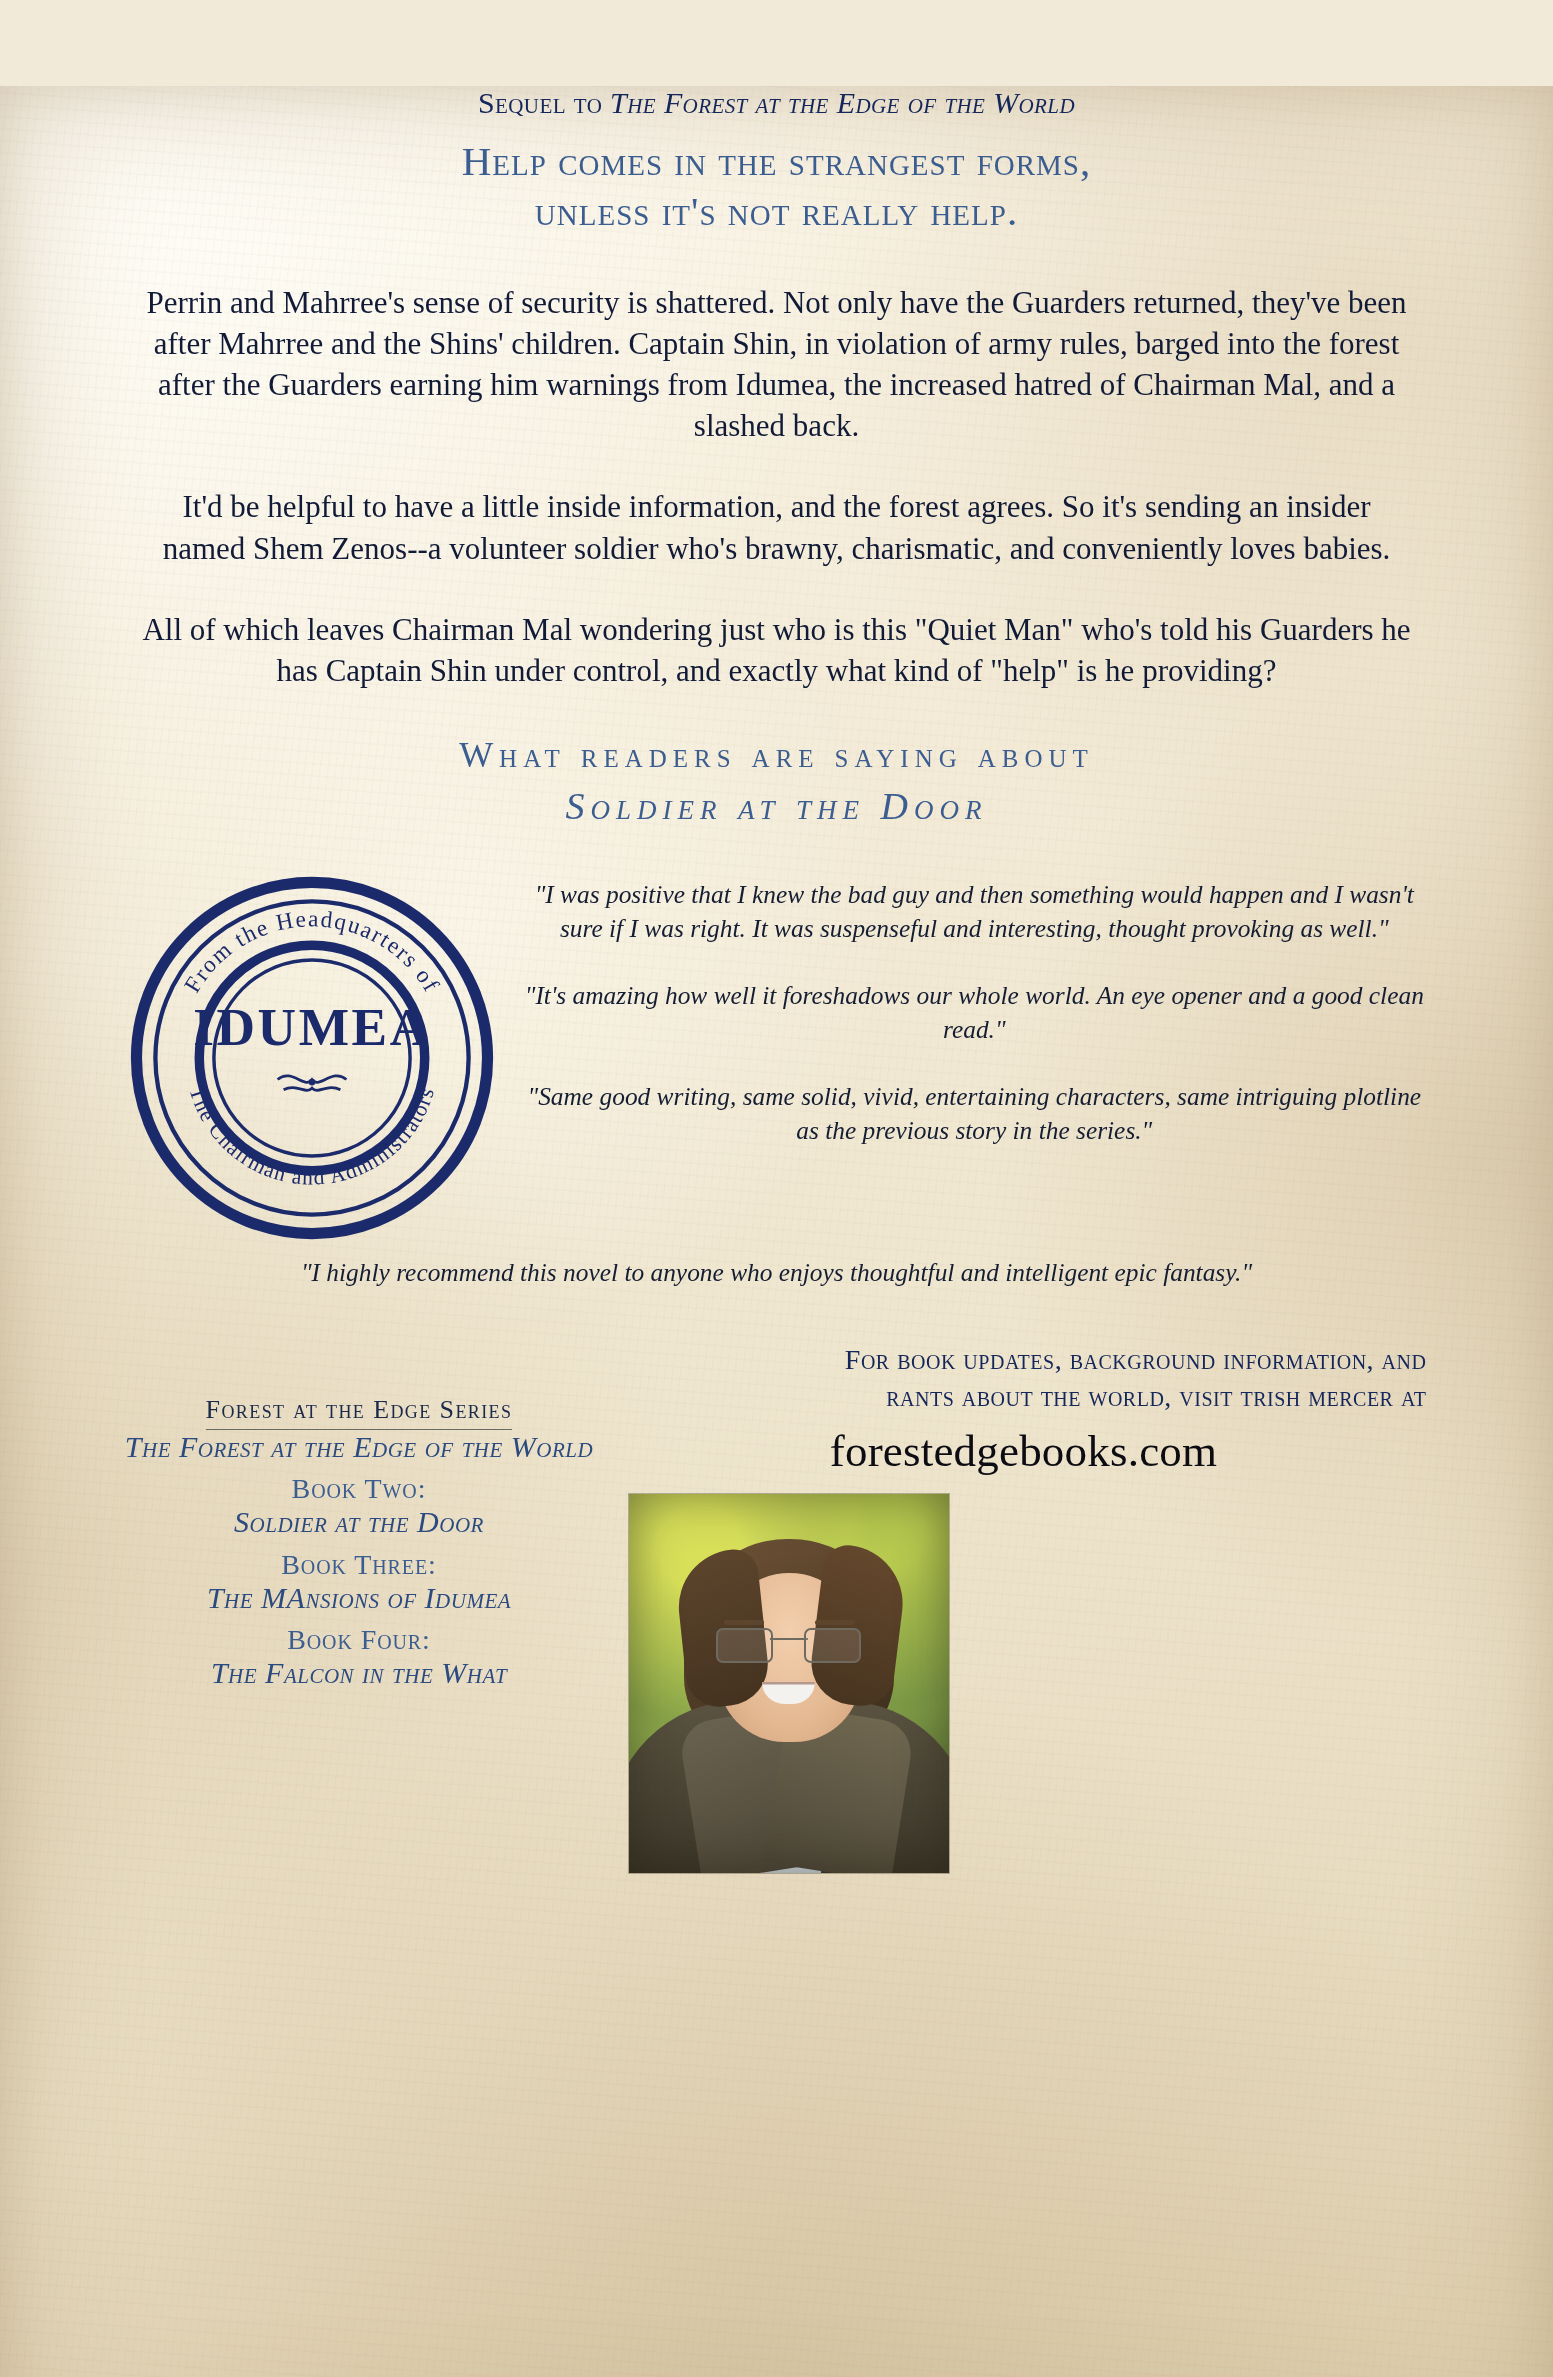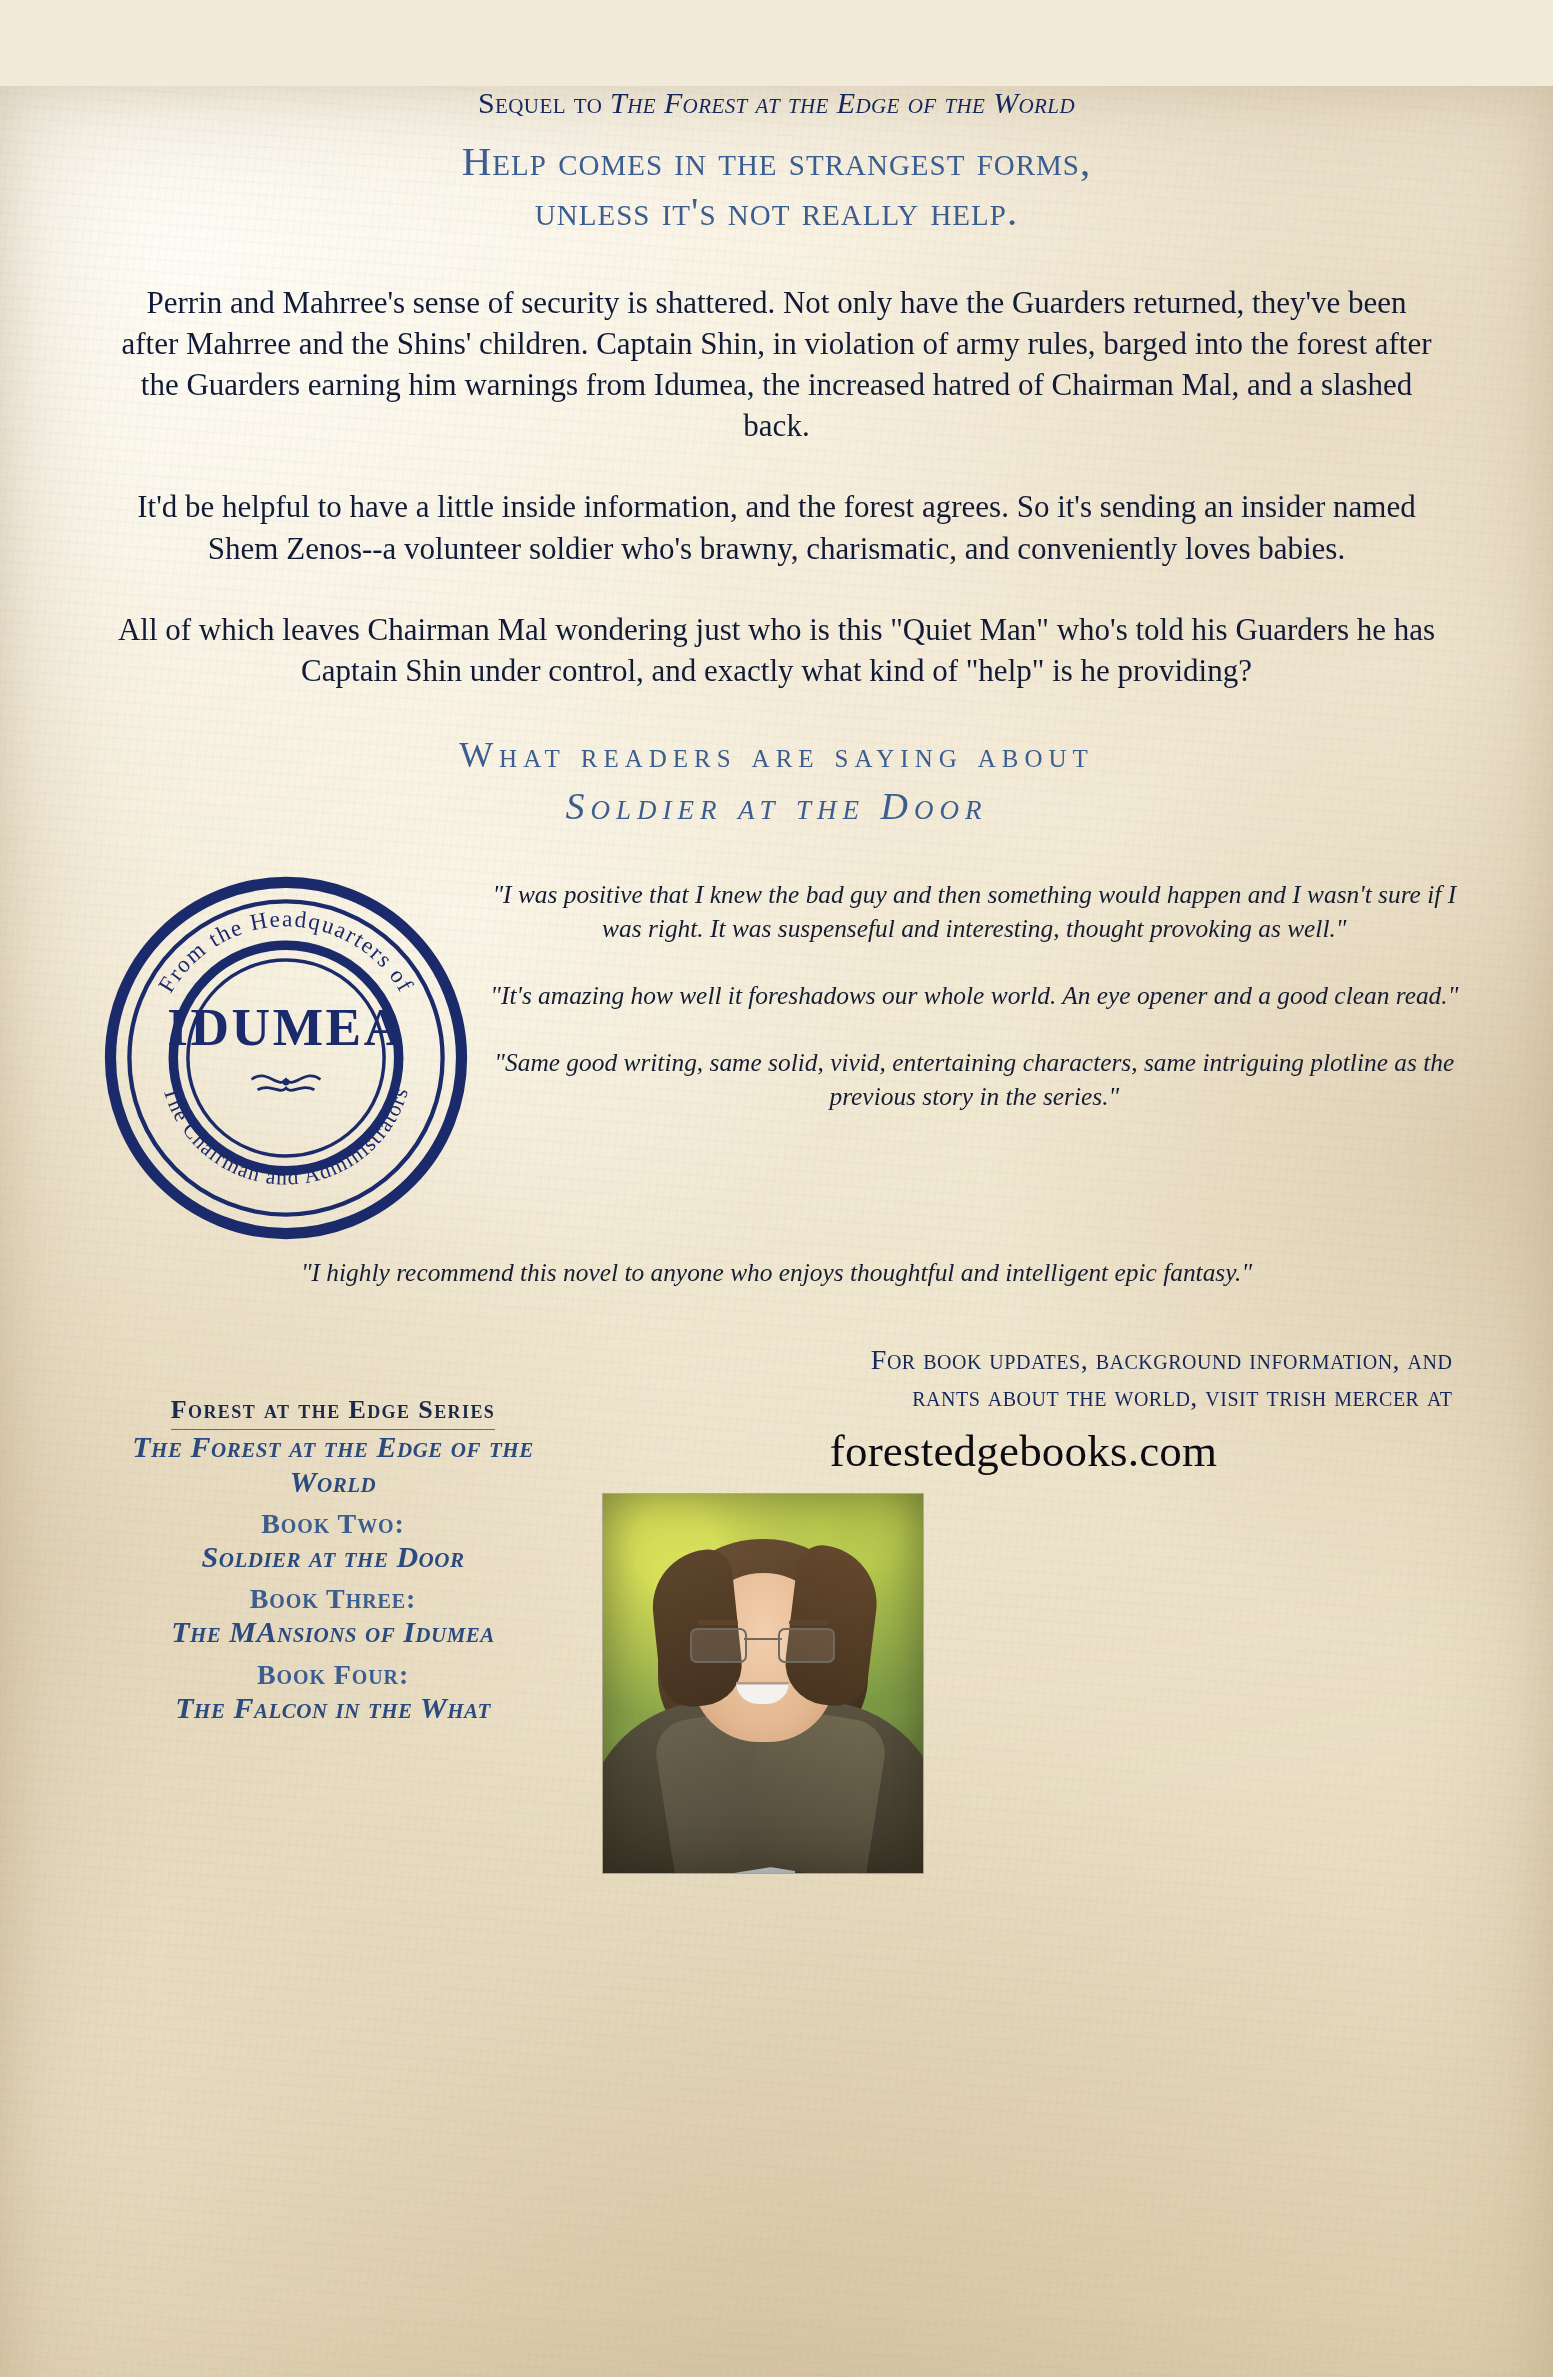--- a/index.html
+++ b/index.html
@@ -43,21 +43,21 @@
   .page::after {
     content: "";
     position: absolute;
     inset: 0;
     pointer-events: none;
     box-shadow: inset 0 0 138px rgba(150,122,82,0.30), inset 0 0 43px rgba(160,134,96,0.18);
   }
   .content {
     position: relative;
     z-index: 3;
-    padding: 0 92px;
+    padding: 0 118px;
   }
 
   
   .sequel-line {
     text-align: center;
     margin-top: 86px;
     color: #14265a;
     font-size: 30px;
     letter-spacing: 0.4px;
     font-variant: small-caps;
@@ -156,21 +156,20 @@
   .bottom {
     display: flex;
     margin-top: 53px;
     align-items: flex-start;
   }
   .series-col {
     width: 482px;
     flex: 0 0 482px;
     text-align: center;
     padding-top: 53px;
-    font-weight: bold;
   }
   .series-title {
     color: #1b2a4a;
     font-variant: small-caps;
     font-size: 26px;
     letter-spacing: 1.4px;
     border-bottom: 1.3px solid #6b6a5e;
     display: inline-block;
     padding-bottom: 3.4px;
   }

